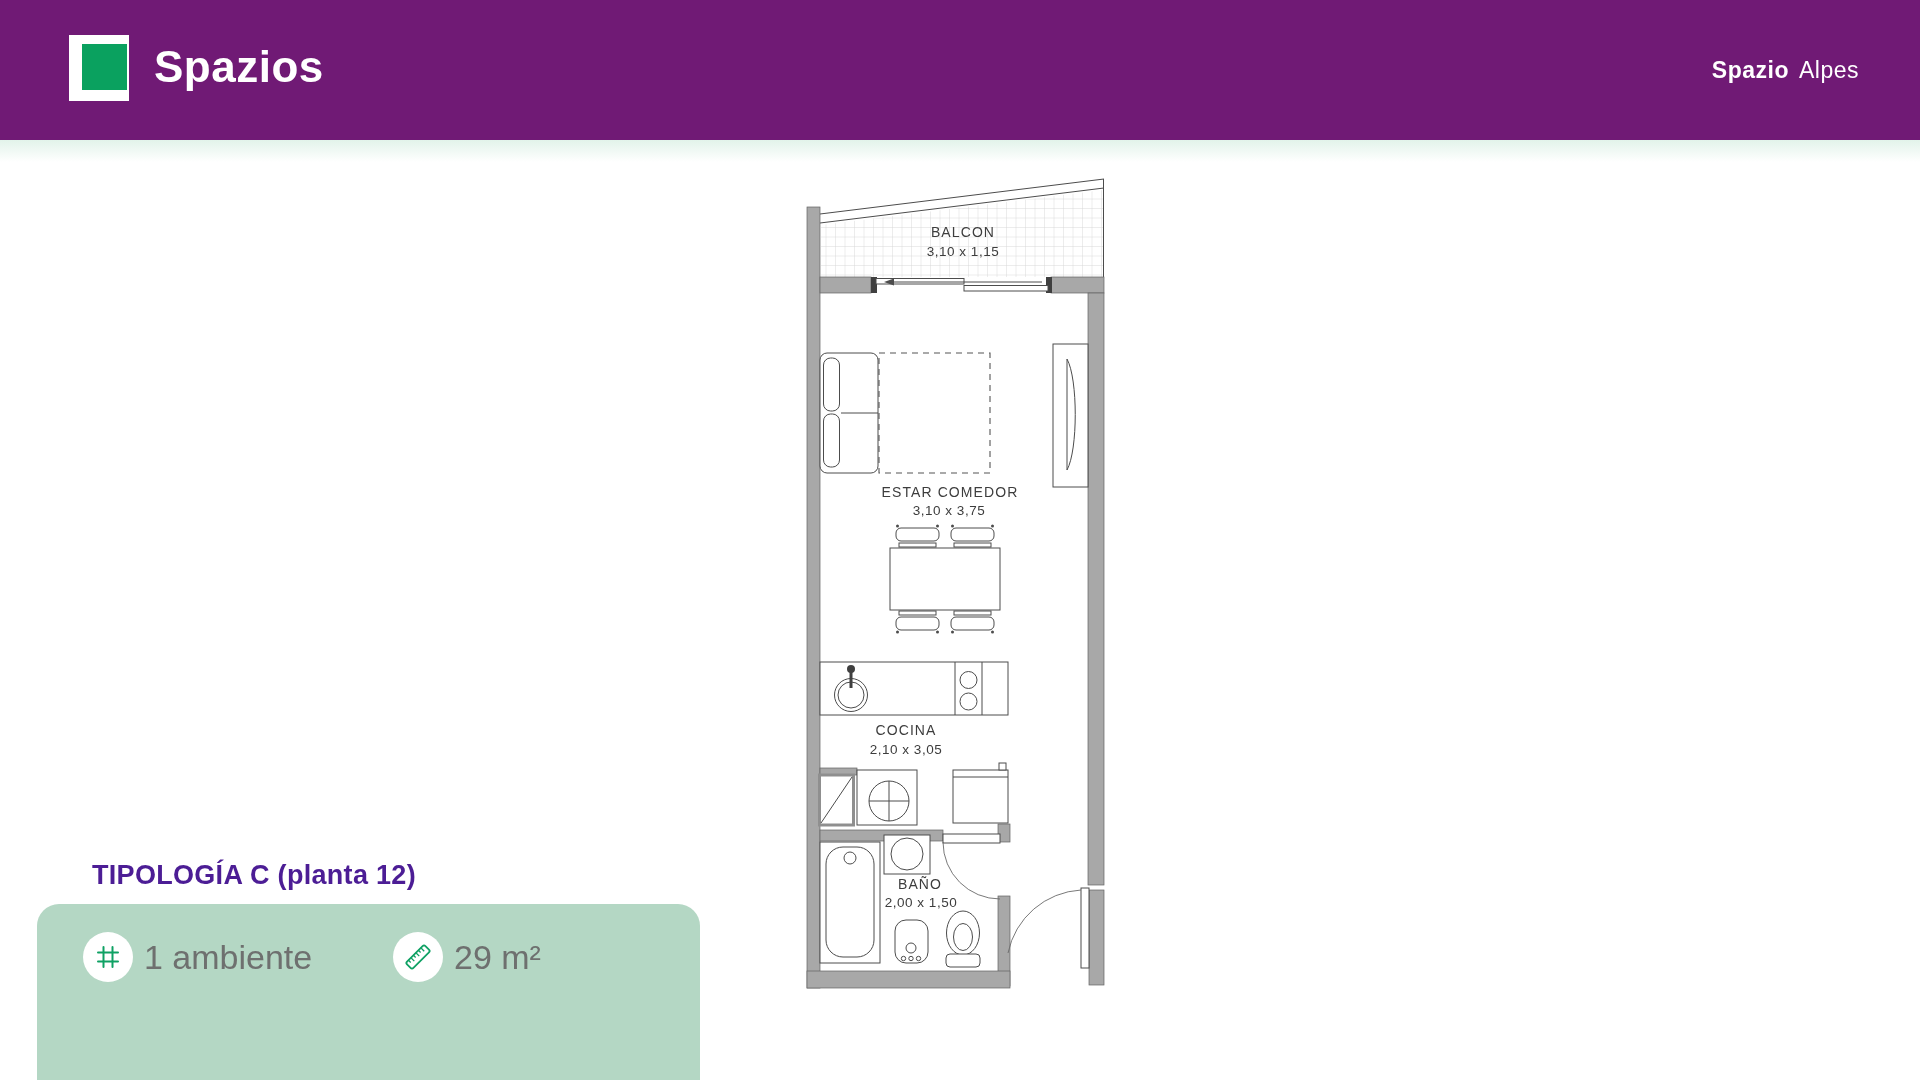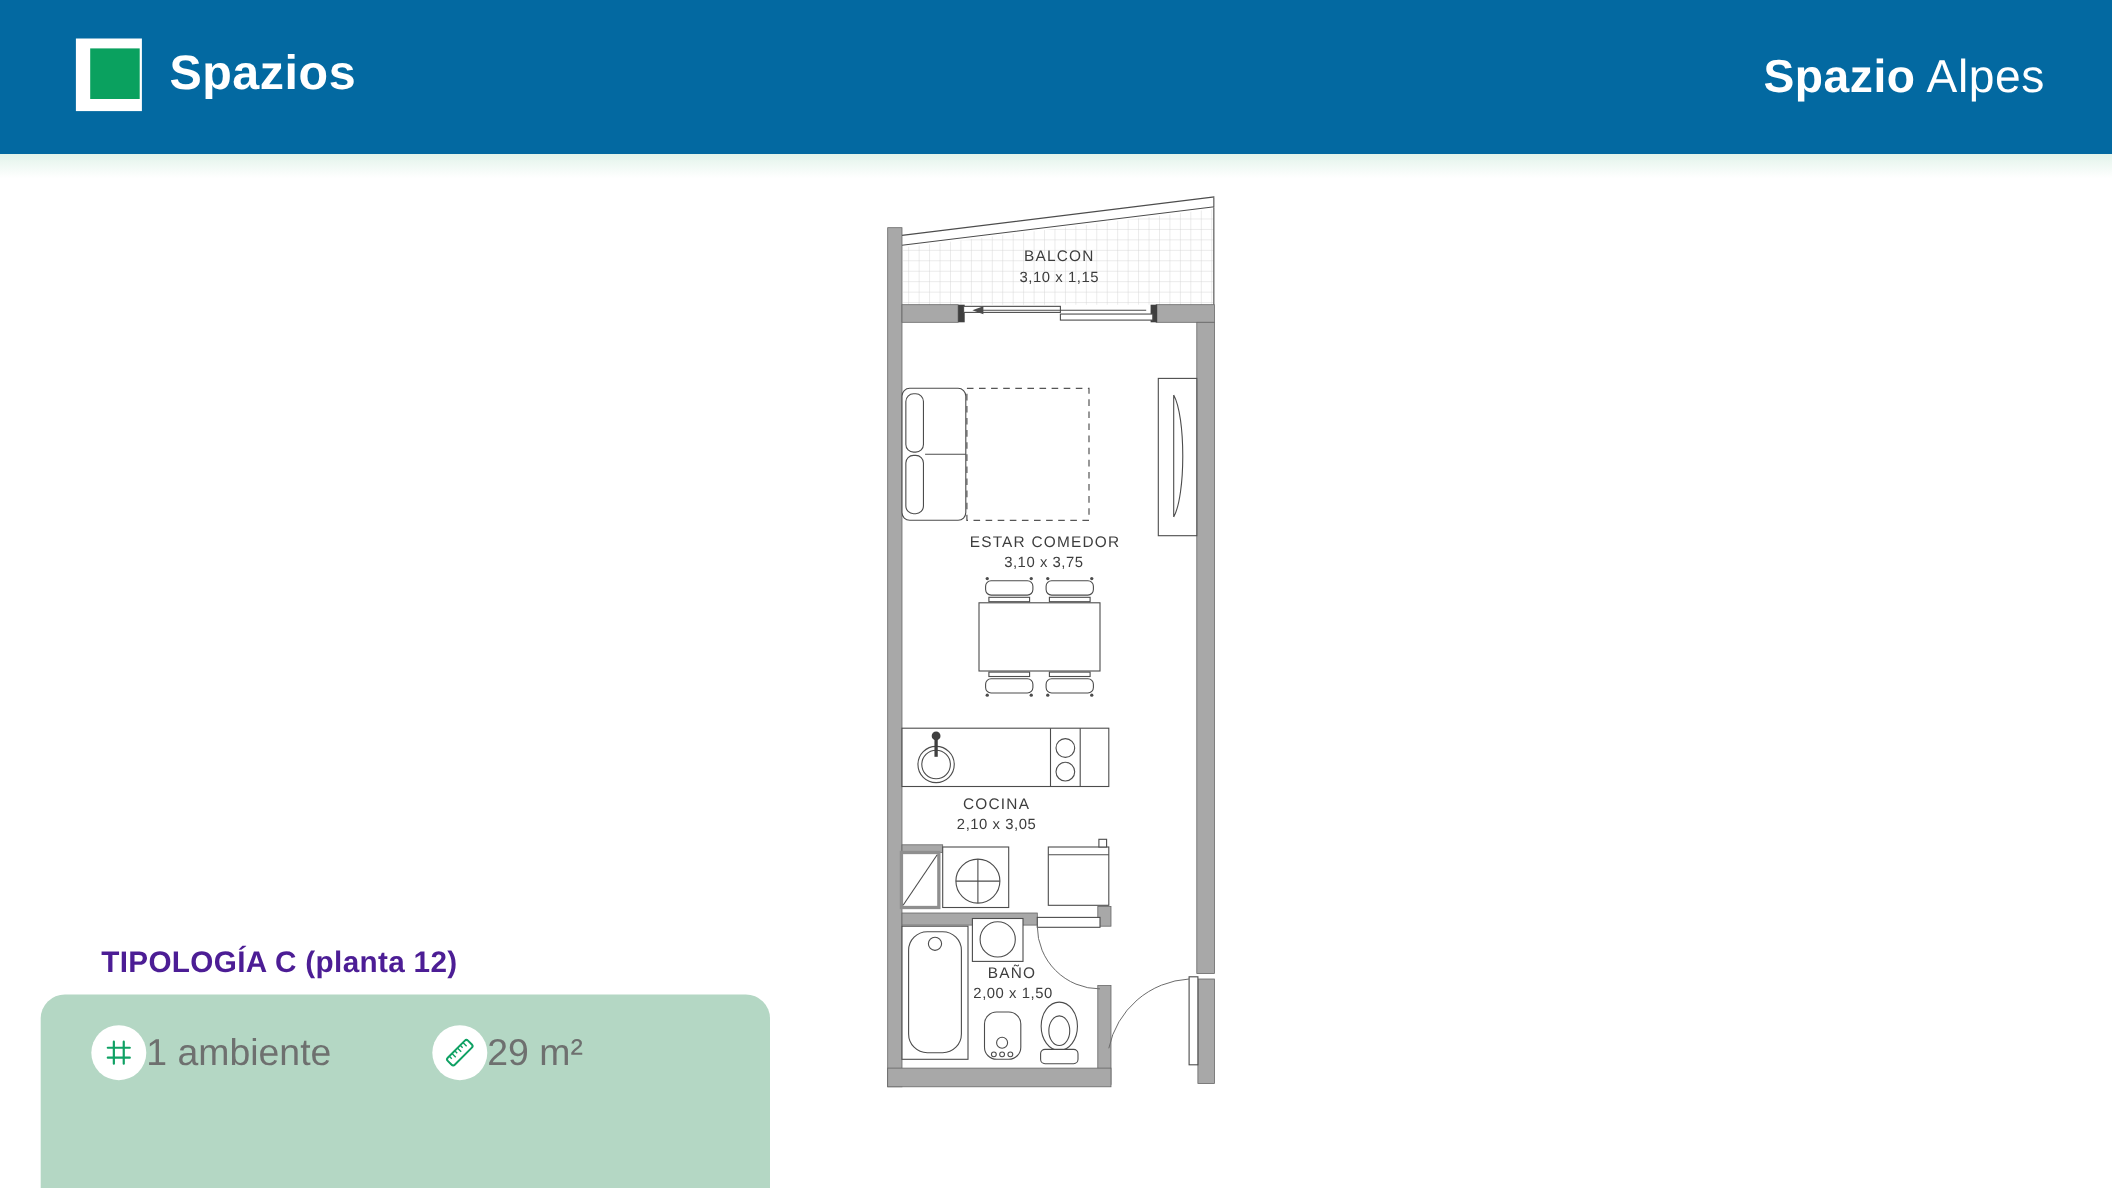--- a/index.html
+++ b/index.html
@@ -3,53 +3,53 @@
 <meta charset="utf-8">
 <style>
   html,body{margin:0;padding:0;}
   body{
     width:1920px;height:1080px;position:relative;overflow:hidden;
     background:#ffffff;font-family:"Liberation Sans",sans-serif;
   }
   
   .topbar{
     position:absolute;left:0;top:0;width:1920px;height:140px;
-    background:#0369a1;display:flex;align-items:center;justify-content:space-between;
+    background:#701a75;display:flex;align-items:center;justify-content:space-between;
     box-sizing:border-box;padding:0 61px 0 68px;
   }
   .header-fade{
     position:absolute;left:0;top:140px;width:1920px;height:22px;
     background:linear-gradient(180deg,#e2f3ea 0%,#ffffff 100%);
   }
   .brand{display:flex;align-items:center;gap:24px;}
   .brand-name{
     color:#ffffff;font-size:44px;font-weight:700;letter-spacing:.5px;line-height:1;
     padding-bottom:6px;
   }
-  .project{color:#ffffff;font-size:42px;letter-spacing:.5px;line-height:1;}
+  .project{color:#ffffff;font-size:23px;letter-spacing:.5px;line-height:1;}
   .project .pb{font-weight:700;margin-right:10px;}
   .project .pl{font-weight:400;}
   
   .floorplan{position:absolute;left:0;top:0;width:1920px;height:1080px;}
   .pname{font-family:"Liberation Sans",sans-serif;font-size:14px;letter-spacing:1.1px;fill:#3d3d3d;text-anchor:middle;}
   .pdims{font-family:"Liberation Sans",sans-serif;font-size:13.5px;letter-spacing:.5px;fill:#3d3d3d;text-anchor:middle;}
   .wall{fill:#A8A8A8;stroke:#636363;stroke-width:.7;}
   .jamb{fill:#3f3f3f;stroke:none;}
   .fur{fill:#ffffff;stroke:#4c4c4c;stroke-width:1;}
   .furln{fill:none;stroke:#4c4c4c;stroke-width:1;}
   
   .typ-title{
     position:absolute;left:92px;top:860px;margin:0;
     font-size:27px;font-weight:700;color:#4c1d95;letter-spacing:.3px;
   }
   .typ-card{
     position:absolute;left:37px;top:904px;width:663px;height:200px;
     background:#B4D7C4;border-radius:22px;
   }
-  .feature{position:absolute;top:28px;display:flex;align-items:center;}
+  .feature{position:absolute;top:28px;display:flex;align-items:center;gap:11px;}
   .feature.f1{left:46px;}
   .feature.f2{left:356px;}
   .fcircle{
     width:50px;height:50px;border-radius:50%;background:#ffffff;
     display:flex;align-items:center;justify-content:center;flex:0 0 auto;
   }
   .flabel{font-size:34px;color:#6E706F;line-height:50px;white-space:nowrap;}
 </style>
 </head>
 <body>

